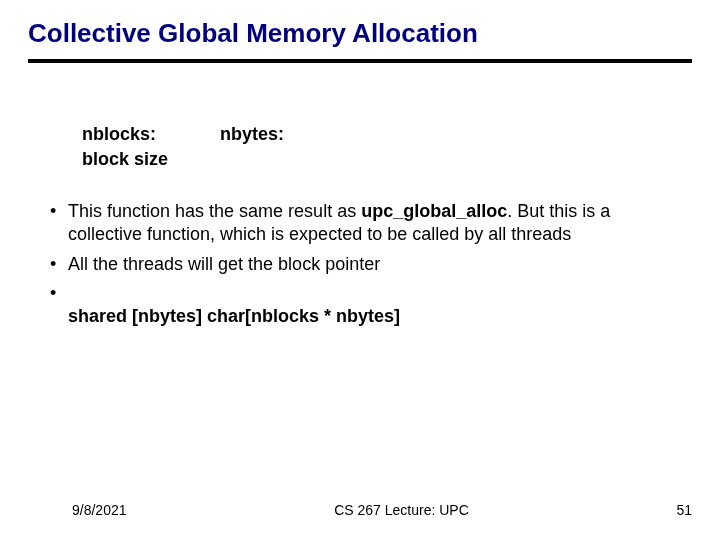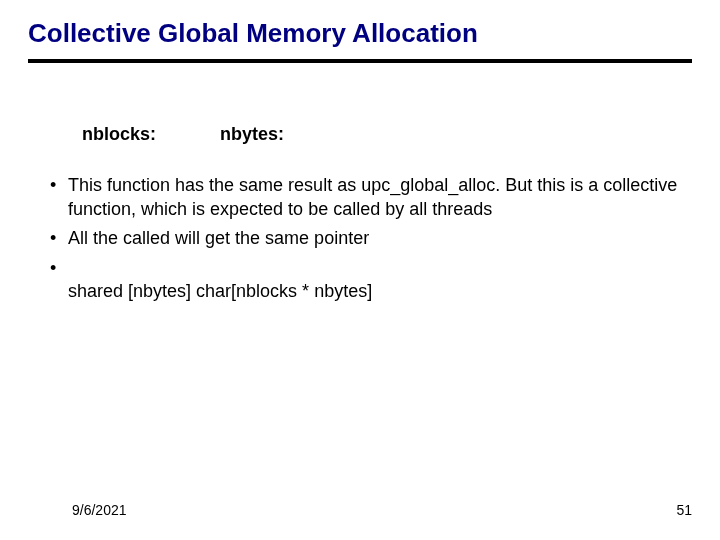--- a/index.html
+++ b/index.html
@@ -7,55 +7,57 @@
   .slide { width: 720px; height: 540px; position: relative; padding: 18px 28px 0 28px; }
   .title { color: #000080; font-size: 26px; font-weight: bold; margin-bottom: 10px; }
   .rule { height: 4px; background: #000; margin-bottom: 60px; }
   .content { color: #000; font-size: 18px; line-height: 1.3; padding-left: 22px; padding-right: 10px; }
   .signature { font-weight: bold; margin-bottom: 24px; }
   .params { display: grid; grid-template-columns: 110px auto; column-gap: 28px; row-gap: 2px; margin-left: 32px; margin-bottom: 28px; font-weight: bold; }
   .bullets { list-style: none; }
   .bullets li { display: flex; margin-bottom: 6px; }
   .bullets li .dot { flex: 0 0 18px; }
   .bullets li .txt { flex: 1; }
-  .b { font-weight: normal; }
+  .b { font-weight: bold; }
   .footer { position: absolute; bottom: 22px; left: 0; width: 100%; padding: 0 28px 0 72px; display: flex; justify-content: space-between; font-size: 14px; color: #000; }
 </style>
 </head>
 <body>
 
 <div class="slide">
   <div class="title">Collective Global Memory Allocation</div>
   <div class="rule"></div>
 
   <div class="content">
 
     <div class="params">
       <div>nblocks:</div>
       <div>nbytes:</div>
+      <div>block size</div>
     </div>
 
     <ul class="bullets">
       <li>
         <span class="dot">•</span>
         <span class="txt">
           <span>This function has the same result as </span><span class="b">upc_global_alloc</span><span>. But this is a collective function, which is expected to be called by all threads</span>
         </span>
       </li>
       <li>
         <span class="dot">•</span>
-        <span class="txt">All the called will get the same pointer</span>
+        <span class="txt">All the threads will get the block pointer</span>
       </li>
       <li>
         <span class="dot">•</span>
         <span class="txt">
           <br>
           <span class="b">shared [nbytes] char[nblocks * nbytes]</span>
         </span>
       </li>
     </ul>
   </div>
 
   <div class="footer">
-    <span>9/6/2021</span>
+    <span>9/8/2021</span>
+    <span>CS 267 Lecture: UPC</span>
     <span>51</span>
   </div>
 </div>
 
 </body></html>

